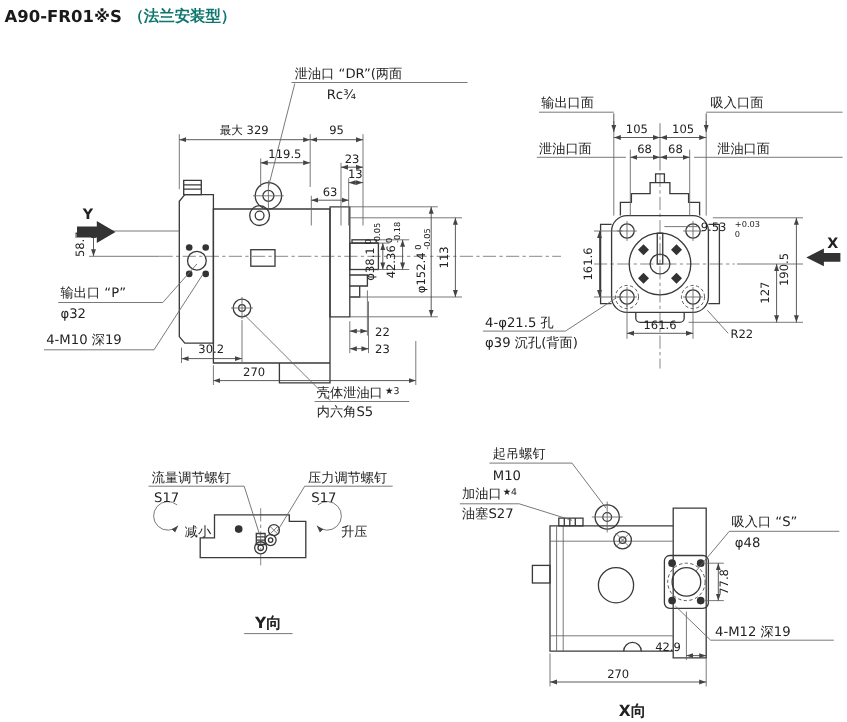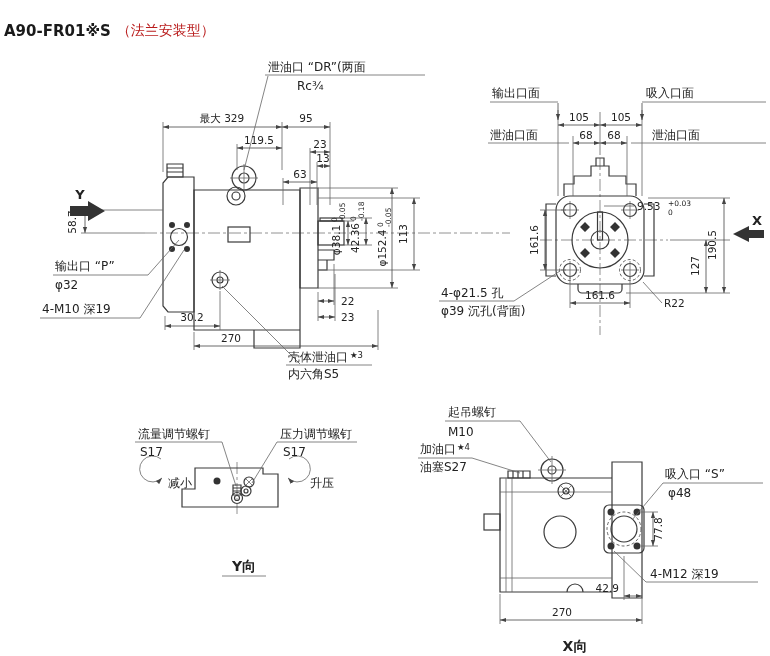--- a/index.html
+++ b/index.html
@@ -1,21 +1,21 @@
 <!DOCTYPE html>
 <html><head>
 <meta charset="utf-8">
 <style>
   html,body{margin:0;padding:0;background:#fff;}
   .canvas{position:relative;width:770px;height:656px;background:#fff;overflow:hidden;
           font-family:"DejaVu Sans","Liberation Sans",sans-serif;}
   .title{position:absolute;top:6px;left:4px;display:flex;align-items:flex-end;gap:6px;}
   .title .models{display:flex;flex-direction:column;line-height:1.25;
-                 font-size:15px;font-weight:bold;color:#1a1a1a;margin-top:16px;}
-  .title .mount{font-size:14px;font-weight:normal;color:#b91c1c;padding-bottom:1px;}
+                 font-size:15px;font-weight:bold;color:#1a1a1a;}
+  .title .mount{font-size:14px;font-weight:bold;color:#0f766e;padding-bottom:1px;}
   svg{position:absolute;left:0;top:0;}
   
   .g{stroke:#3a3a3a;stroke-width:1.2;fill:none;}          
   .t{stroke:#666;stroke-width:0.8;fill:none;}             
   .cl{stroke:#777;stroke-width:0.8;fill:none;stroke-dasharray:12 3 3 3;} 
   .dl{stroke:#444;stroke-width:0.8;fill:none;}            
   .dash{stroke:#555;stroke-width:0.9;fill:none;stroke-dasharray:3 2.2;}
   .fill{fill:#333;stroke:none;}
   
   text{font-family:"DejaVu Sans","Liberation Sans",sans-serif;fill:#222;}

